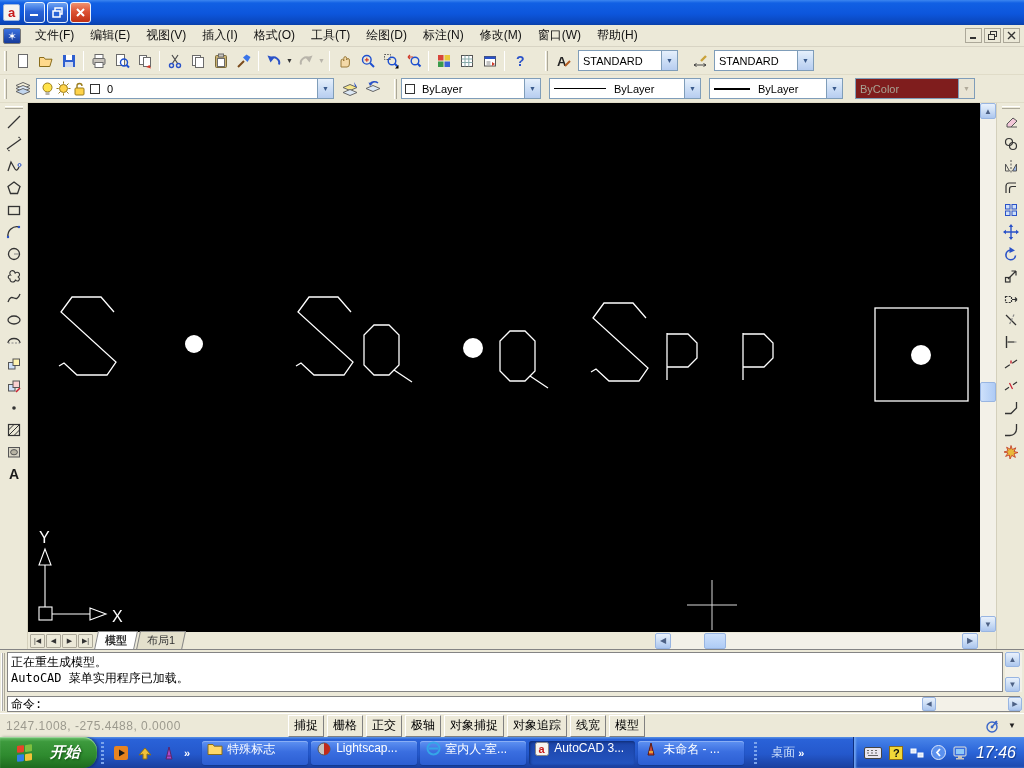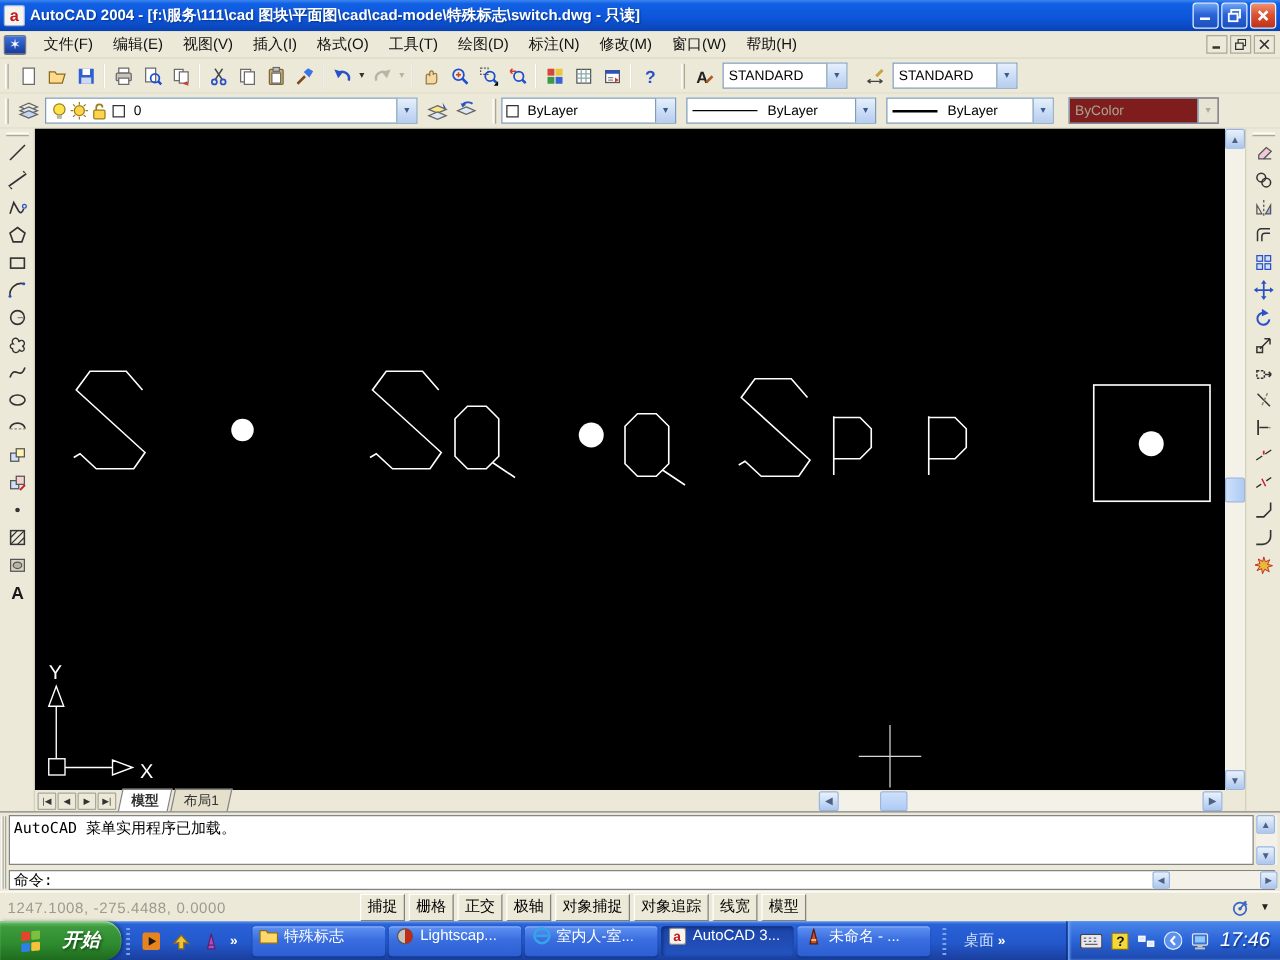--- a/index.html
+++ b/index.html
@@ -140,21 +140,20 @@
   svg { display:block; }
   text { user-select:none; }
 </style>
 </head>
 <body>
 
 <div class="app">
 
   <div class="titlebar">
     <div class="app-icon">a</div>
-    <div class="title-text">AutoCAD 2004 - [f:\服务\111\cad 图块\平面图\cad\cad-mode\特殊标志\switch.dwg - 只读]</div>
     <div class="winbtns">
       <div class="winbtn">
           <svg width="11" height="11">
             <rect x="1" y="7" width="8" height="2" fill="#fff"></rect>
           </svg>
         </div>
       <div class="winbtn">
           <svg width="11" height="11">
             <rect x="3" y="1" width="7" height="6" fill="none" stroke="#fff" stroke-width="1.5"></rect>
             <rect x="1" y="4" width="7" height="6" fill="#2a64d8" stroke="#fff" stroke-width="1.5"></rect>
@@ -694,20 +693,21 @@
           <svg width="16" height="16">
             <path d="M8,1.5 L9.3,5.5 12.8,3.8 11,7.5 15,8.5 11,9.8 12.4,13.4 8.8,11.4 7,15 6.3,11 2.6,12.4 5,9 1,8 5,6.8 3.6,3.2 7.2,5.2 z" fill="#e8b93a" stroke="#c23322" stroke-width="0.8"></path>
           </svg>
         </div>
     </div>
   </div>
 
   <div class="cmdwin">
     <div class="cmdgrip"></div>
     <div class="cmdhist">
+      <div>正在重生成模型。</div>
       <div>AutoCAD 菜单实用程序已加载。</div>
     </div>
     <div class="cmdvscroll">
       <div class="sbtn">▲</div>
       <div class="sbtn down">▼</div>
     </div>
     <div class="cmdsplit"></div>
     <div class="cmdprompt">
       <span>命令:</span>
     </div>

